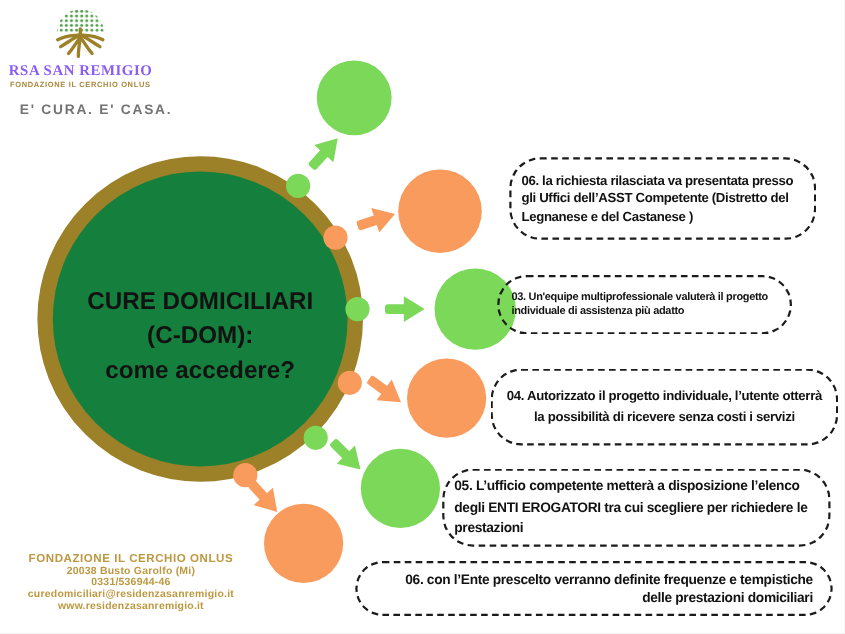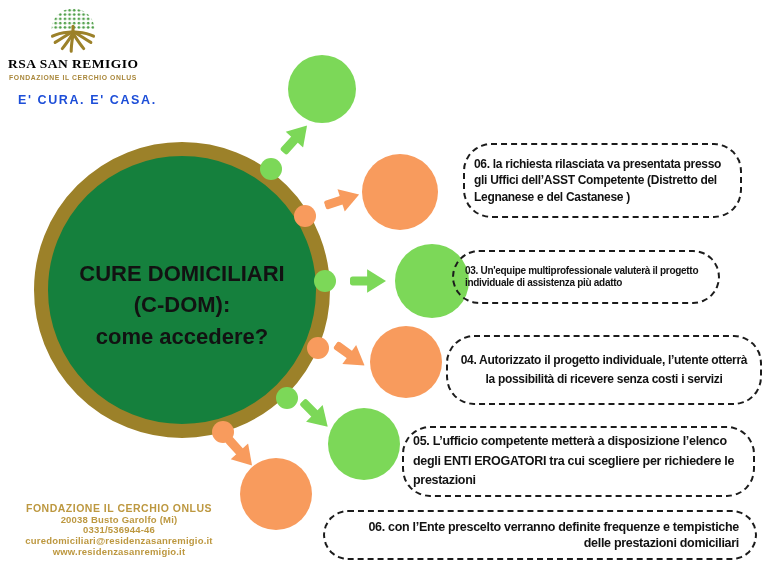--- a/index.html
+++ b/index.html
@@ -3,25 +3,25 @@
 <meta charset="utf-8">
 <style>
   html,body{margin:0;padding:0;background:#e8e8e8;}
   .canvas{
     position:relative;width:768px;height:576px;background:#ffffff;
     font-family:"Liberation Sans",sans-serif;overflow:hidden;margin:0 auto;
   }
   
   .logo{position:absolute;left:8px;top:4px;width:130px;text-align:center;}
   .logo .tree{display:block;margin:0 auto;}
-  .org-name{color:#000000;font-family:"Liberation Serif",serif;font-weight:bold;
+  .org-name{color:#8b5cf6;font-family:"Liberation Serif",serif;font-weight:bold;
     font-size:13.5px;letter-spacing:.5px;margin-top:2px;white-space:nowrap;}
   .org-sub{color:#A9873B;font-weight:bold;font-size:6.8px;letter-spacing:.6px;
     margin-top:2px;white-space:nowrap;}
-  .tagline{position:absolute;left:18px;top:93px;color:#1d4ed8;font-weight:bold;
+  .tagline{position:absolute;left:18px;top:93px;color:#737373;font-weight:bold;
     font-size:12.5px;letter-spacing:1.6px;white-space:nowrap;}
   
   .central{
     position:absolute;left:34px;top:142px;width:268px;height:268px;
     background:#15803d;border:14px solid #9C8129;border-radius:50%;
     display:flex;flex-direction:column;align-items:center;justify-content:center;
     text-align:center;padding-top:0;
   }
   .central-inner{margin-top:30px;color:#121212;font-weight:bold;font-size:22px;line-height:1.42;}
   

